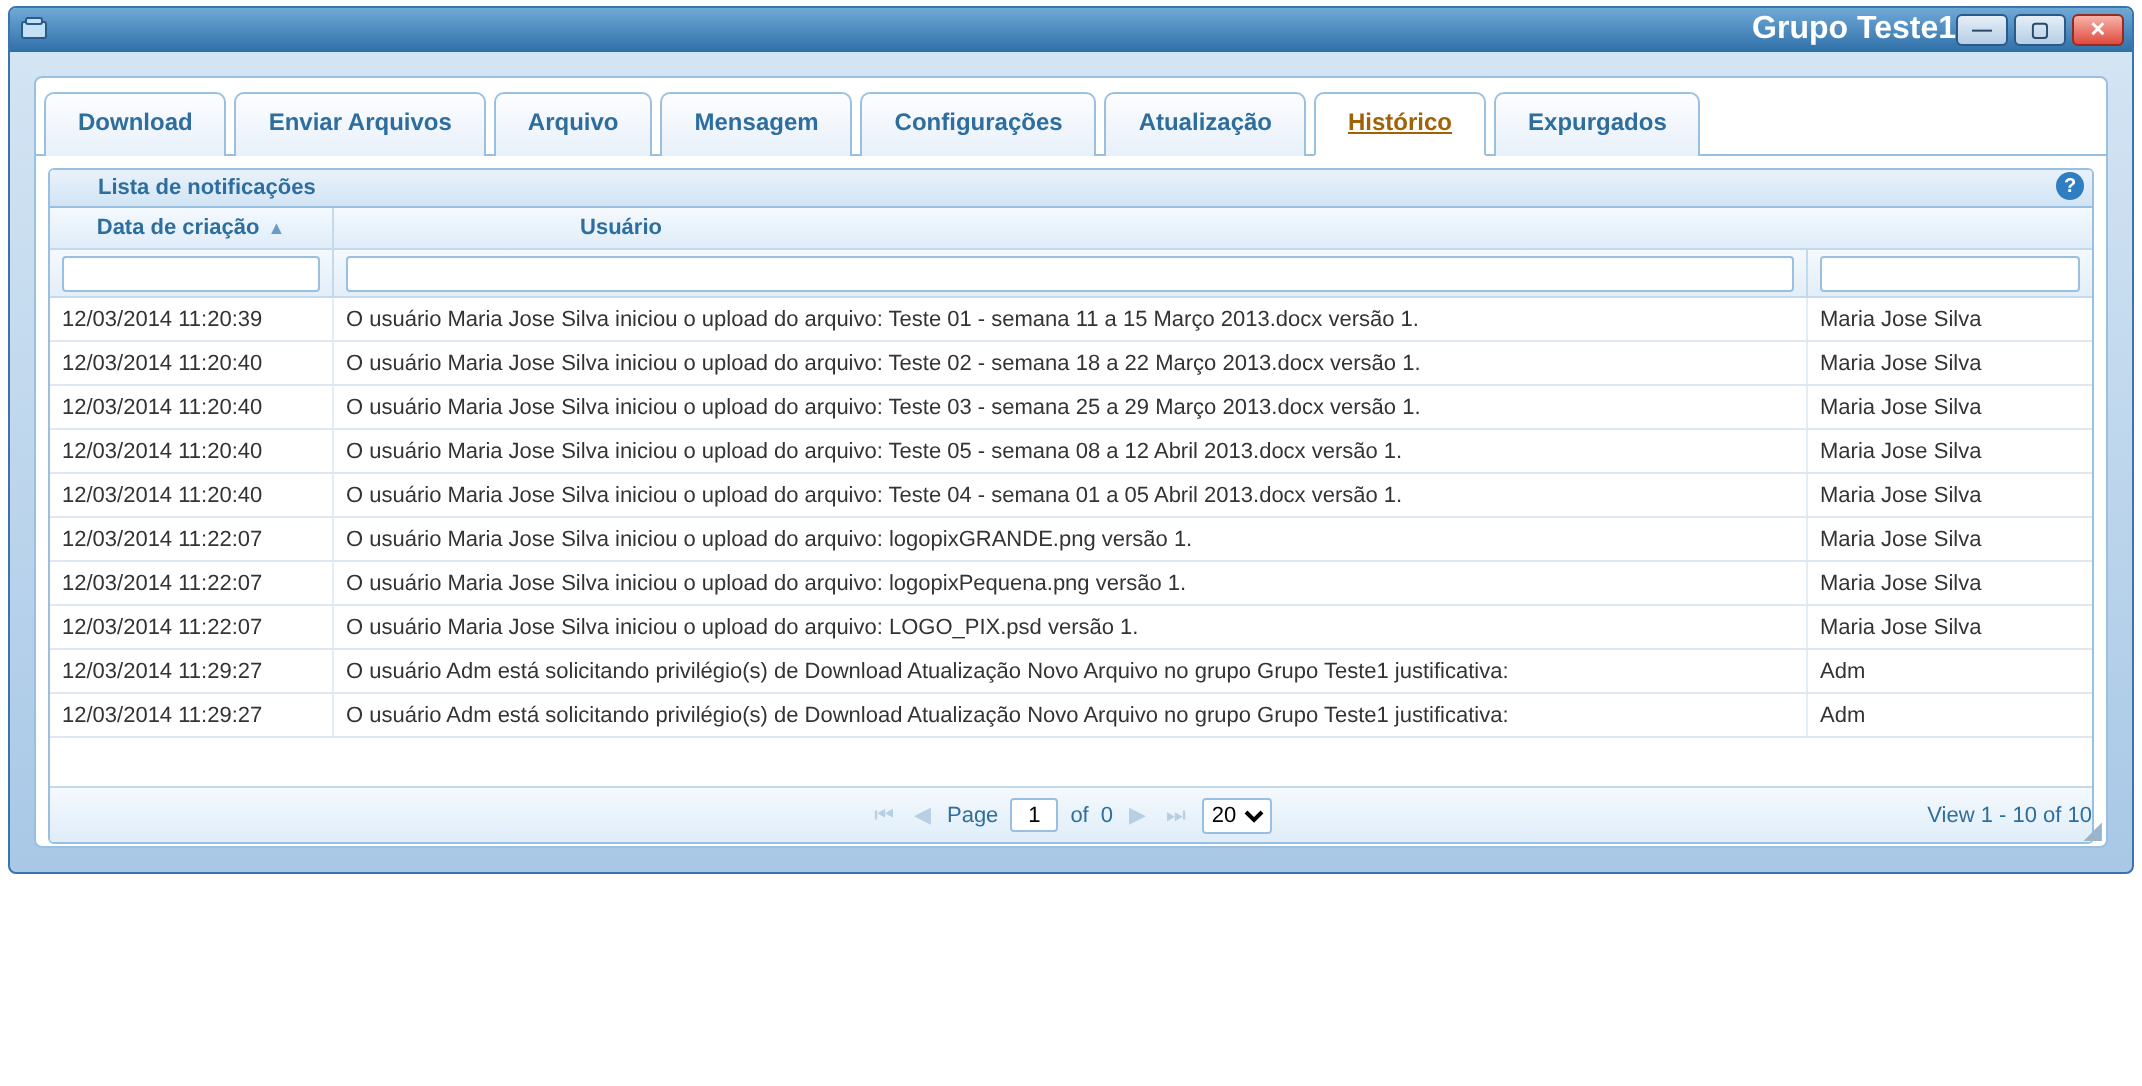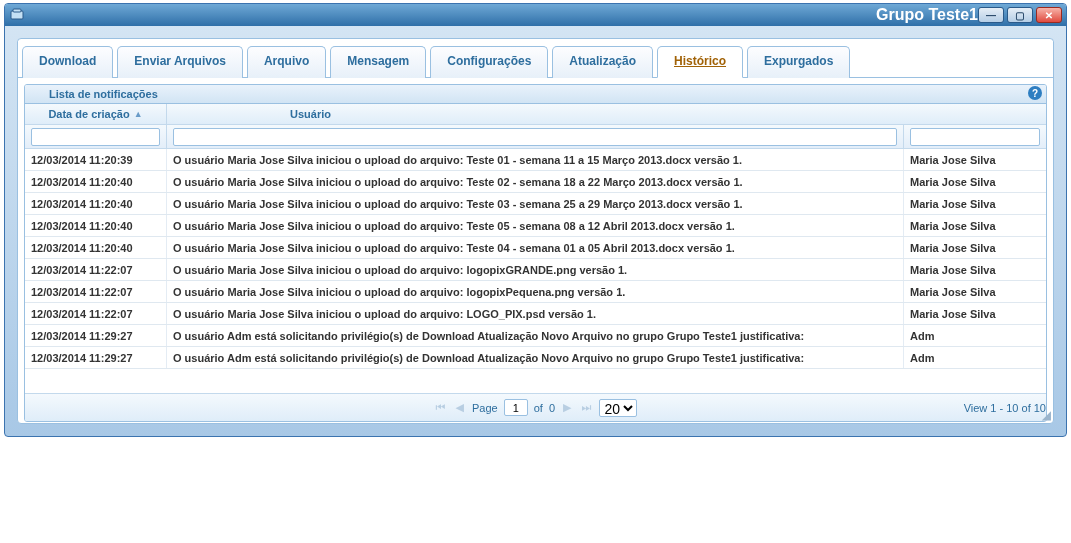--- a/index.html
+++ b/index.html
@@ -165,21 +165,21 @@
     border-bottom: 1px solid #dfe8f0;
     font-size: 11px;
     color: #333;
     height: 22px;
     align-items:center;
   }
   .row .cell {
     padding: 0 6px;
     border-right: 1px solid #e4ecf4;
     overflow: hidden; white-space: nowrap; text-overflow: ellipsis;
-    height:100%;display:flex;align-items:center;font-weight:bold;
+    height:100%;display:flex;align-items:center;
   }
   .cell.created { width: 142px; }
   .cell.msg { flex: 1; }
   .cell.user { width: 142px; border-right: none; }
   .grid-spacer { height: 24px; }
   
   .pager {
     display: flex;
     align-items: center;
     justify-content: center;
@@ -193,21 +193,21 @@
   }
   .pager .nav-btn {
     color:#6a9cc8; cursor:pointer; padding:0 2px; font-size:11px;
   }
   .pager .nav-btn.disabled { color:#b8cee2; cursor:default; }
   .pager input.page {
     width: 24px; height: 17px; border:1px solid #9ac0e1; text-align:center;
     font-size:11px;border-radius:2px;
   }
   .pager select.pp {
-    height: 18px; border:1px solid #9ac0e1; font-size:14px;border-radius:2px;
+    height: 18px; border:1px solid #9ac0e1; font-size:11px;border-radius:2px;
     background:#fff;
   }
   .pager .view-info {
     position: absolute; right: 0; color:#2e6e9e;
   }
   .resize-grip {
     position:absolute; right:2px; bottom:2px; width:12px;height:12px;
     color:#9ab4cc; font-size:12px; line-height:12px; text-align:right;
   }
 </style>

